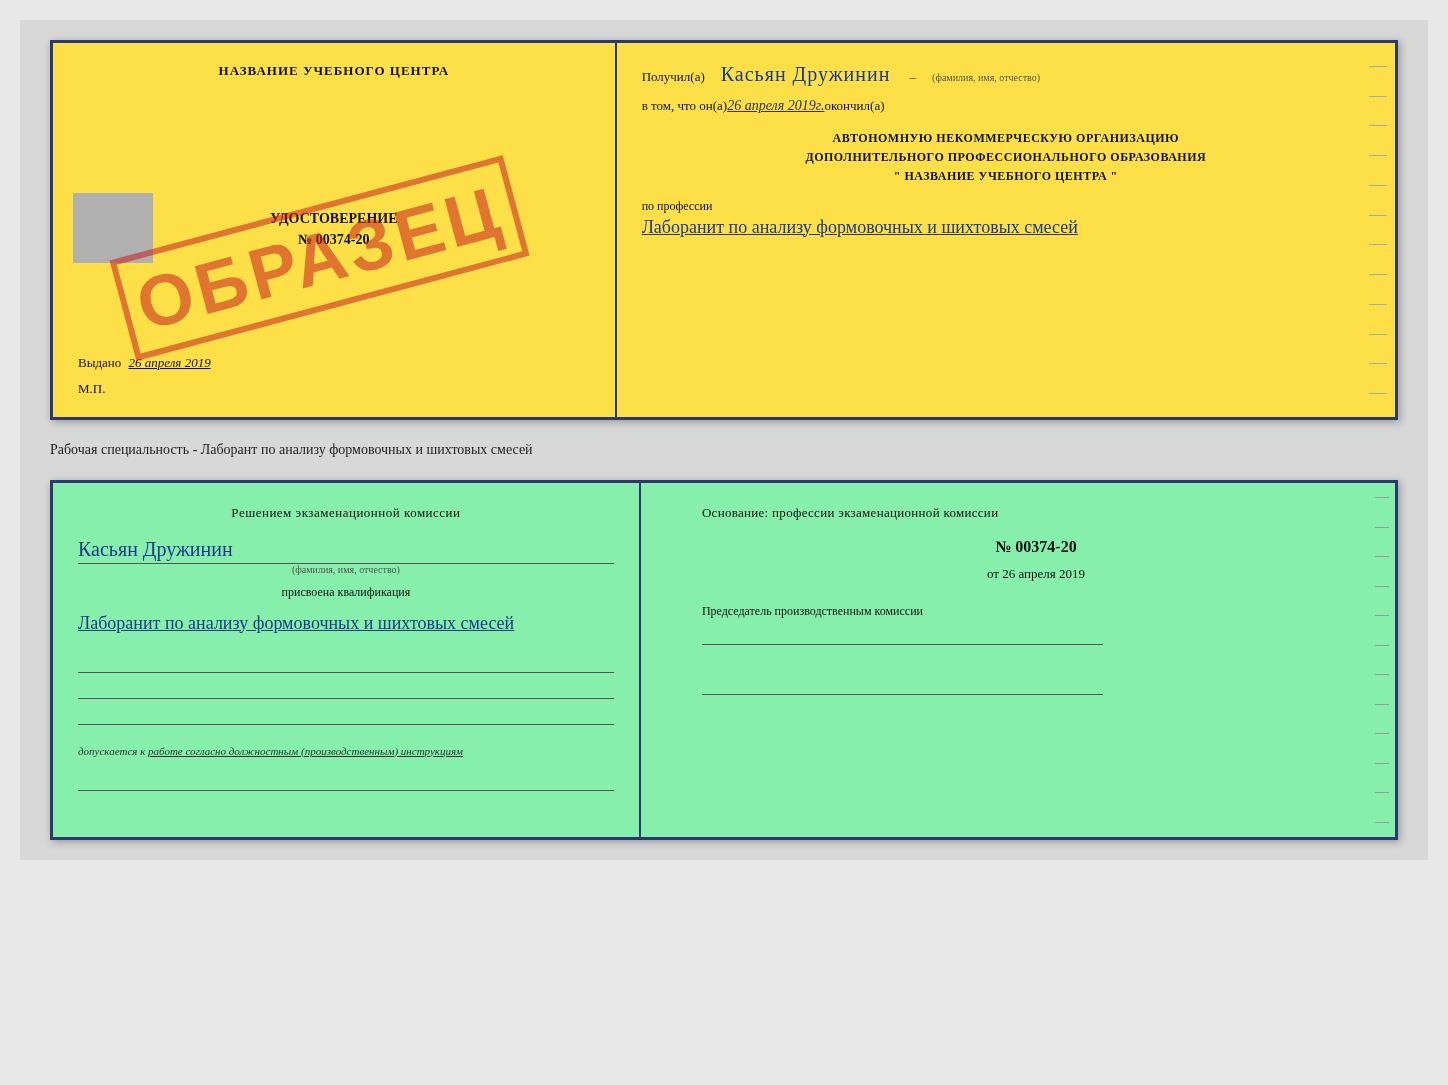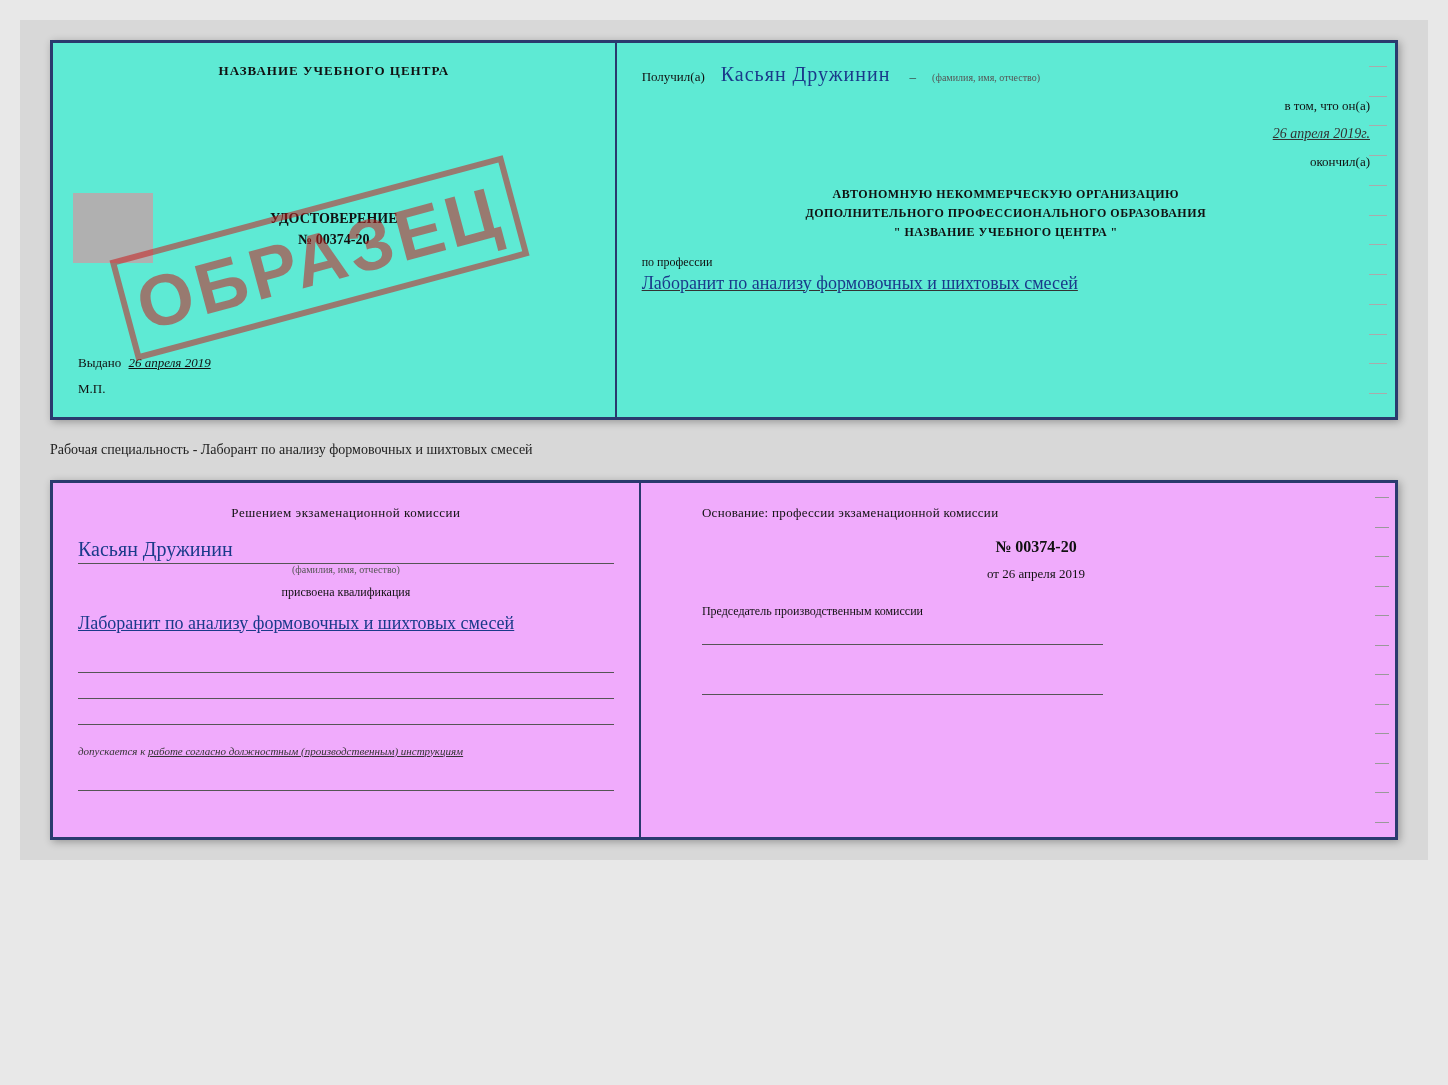--- a/index.html
+++ b/index.html
@@ -14,21 +14,21 @@
     .page-container {
       background: #d8d8d8;
       padding: 20px 30px;
       display: flex;
       flex-direction: column;
       gap: 18px;
     }
 
     
     .certificate-doc {
-      background: #5eead4;
+      background: #fde047;
       border: 3px solid #2a3a6e;
       display: flex;
       width: 100%;
       min-height: 380px;
       box-shadow: 2px 2px 8px rgba(0,0,0,0.3);
       position: relative;
     }
 
     .cert-left {
       width: 42%;
@@ -142,23 +142,22 @@
       color: #555;
       text-align: center;
       display: block;
       margin-top: -4px;
     }
 
     .date-line {
       font-size: 13px;
       color: #111;
       display: flex;
-      align-items: flex-end;
-      gap: 12px;
-      flex-direction: column;
+      align-items: center;
+      gap: 0;
     }
 
     .date-handwritten {
       font-family: Georgia, serif;
       font-style: italic;
       font-size: 14px;
       color: #333;
       text-decoration: underline;
     }
 
@@ -207,21 +206,21 @@
 
     
     .specialty-text {
       font-size: 14px;
       color: #222;
       padding: 4px 0;
     }
 
     
     .bottom-doc {
-      background: #f0abfc;
+      background: #86efac;
       border: 3px solid #2a3a6e;
       display: flex;
       width: 100%;
       min-height: 360px;
       box-shadow: 2px 2px 8px rgba(0,0,0,0.3);
       gap: 36px;
     }
 
     .bottom-left {
       width: 45%;

